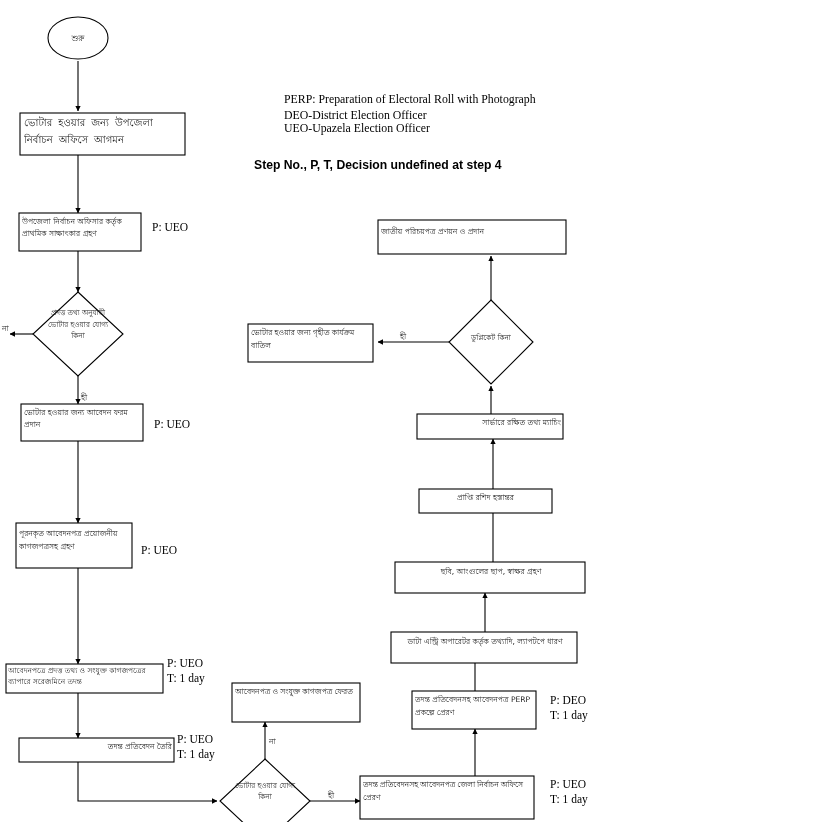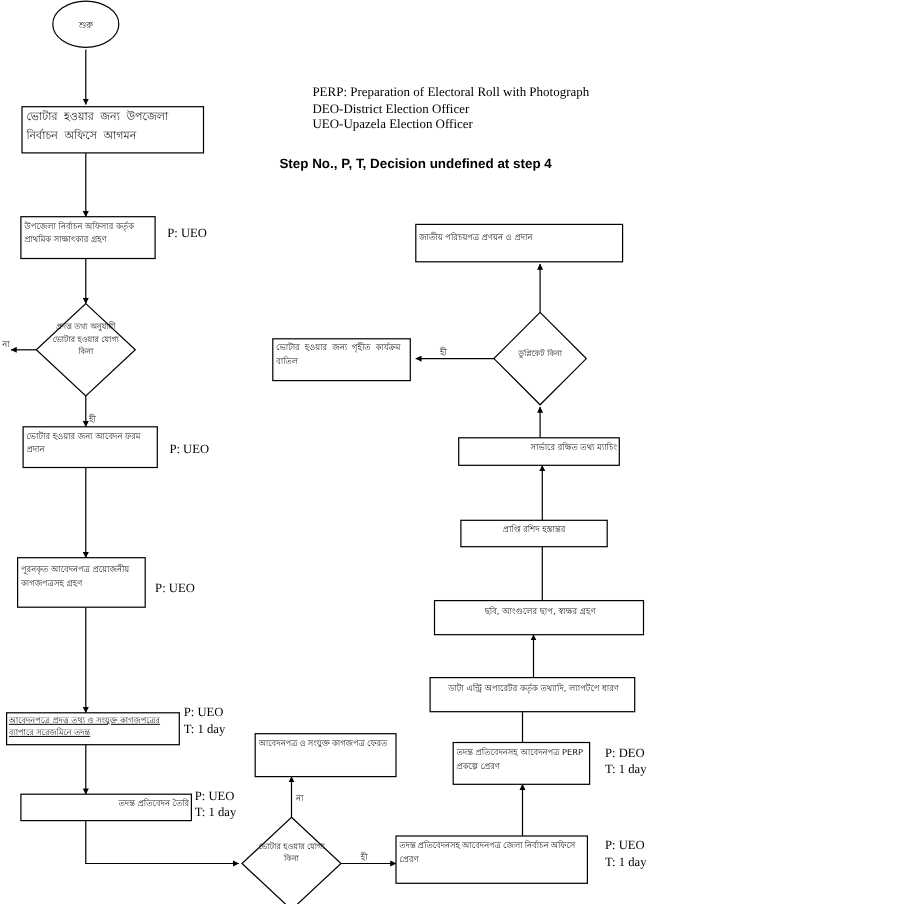--- a/index.html
+++ b/index.html
@@ -9,21 +9,21 @@
   }
   body {
     width: 819px;
     height: 822px;
     position: relative;
     font-family: "Liberation Serif", serif;
     overflow: hidden;
   }
   #flow-root {
     position: absolute;
-    left: 0; top: 0;
+    left: 0; top: 16px;
     width: 819px;
     height: 690px;
   }
   svg { display: block; }
   .shape { fill: #ffffff; stroke: #000000; stroke-width: 1.1; }
   .shape-ellipse { fill: #ffffff; stroke: #000000; stroke-width: 1.1; }
   .conn { stroke: #000000; stroke-width: 1.1; fill: none; }
   .bn-start {
     font-family: "DejaVu Sans", sans-serif;
     font-size: 8px;
@@ -125,21 +125,21 @@
     <rect class="shape" x="16" y="507" width="116" height="45"></rect>
     <foreignObject x="19" y="512" width="112" height="40">
       <div xmlns="http://www.w3.org/1999/xhtml" style="font-family:'DejaVu Sans',sans-serif;font-size:7.6px;line-height:1.7;color:#1a1a1a;">পূরনকৃত আবেদনপত্র প্রয়োজনীয় কাগজপত্রসহ গ্রহণ</div>
     </foreignObject>
     <text class="annot" x="141" y="538">P: UEO</text>
   </g>
 
   <g>
     <rect class="shape" x="6" y="648" width="157" height="29"></rect>
     <foreignObject x="8" y="649" width="154" height="29">
-      <div xmlns="http://www.w3.org/1999/xhtml" style="font-family:'DejaVu Sans',sans-serif;font-size:7.4px;line-height:1.55;color:#1a1a1a;text-decoration:underline;">আবেদনপত্রে প্রদত্ত তথ্য ও সংযুক্ত কাগজপত্রের ব্যাপারে সরেজমিনে তদন্ত</div>
+      <div xmlns="http://www.w3.org/1999/xhtml" style="font-family:'DejaVu Sans',sans-serif;font-size:7.4px;line-height:1.55;color:#1a1a1a;">আবেদনপত্রে প্রদত্ত তথ্য ও সংযুক্ত কাগজপত্রের ব্যাপারে সরেজমিনে তদন্ত</div>
     </foreignObject>
     <text class="annot" x="167" y="651">P: UEO</text>
     <text class="annot" x="167" y="666">T: 1 day</text>
   </g>
 
   <g>
     <rect class="shape" x="19" y="722" width="155" height="24"></rect>
     <foreignObject x="21" y="725" width="151" height="22">
       <div xmlns="http://www.w3.org/1999/xhtml" style="font-family:'DejaVu Sans',sans-serif;font-size:7.6px;line-height:1.45;color:#1a1a1a;text-align:right;">তদন্ত প্রতিবেদন তৈরি</div>
     </foreignObject>
@@ -152,21 +152,21 @@
     <foreignObject x="232" y="764" width="66" height="42">
       <div xmlns="http://www.w3.org/1999/xhtml" style="font-family:'DejaVu Sans',sans-serif;font-size:7.2px;line-height:1.55;color:#1a1a1a;text-align:center;">ভোটার হওয়ার যোগ্য কিনা</div>
     </foreignObject>
     <text class="edge-label" x="269" y="728">না</text>
     <text class="edge-label" x="328" y="782">হী</text>
   </g>
 
   <g>
     <rect class="shape" x="232" y="667" width="128" height="39"></rect>
     <foreignObject x="235" y="670" width="124" height="36">
-      <div xmlns="http://www.w3.org/1999/xhtml" style="font-family:Liberation Serif, serif;font-size:7.6px;line-height:1.65;color:#1a1a1a;">আবেদনপত্র ও সংযুক্ত কাগজপত্র ফেরত</div>
+      <div xmlns="http://www.w3.org/1999/xhtml" style="font-family:Liberation Sans, sans-serif;font-size:7.6px;line-height:1.65;color:#1a1a1a;">আবেদনপত্র ও সংযুক্ত কাগজপত্র ফেরত</div>
     </foreignObject>
   </g>
 
   <g>
     <rect class="shape" x="360" y="760" width="174" height="43"></rect>
     <foreignObject x="363" y="763" width="170" height="40">
       <div xmlns="http://www.w3.org/1999/xhtml" style="font-family:Liberation Serif, serif;font-size:7.6px;line-height:1.65;color:#1a1a1a;">তদন্ত প্রতিবেদনসহ আবেদনপত্র জেলা নির্বাচন অফিসে প্রেরণ</div>
     </foreignObject>
     <text class="annot" x="550" y="772">P: UEO</text>
     <text class="annot" x="550" y="787">T: 1 day</text>
@@ -213,21 +213,21 @@
     <polygon class="shape" points="491,284 533,326 491,368 449,326"></polygon>
     <foreignObject x="456" y="317" width="70" height="20">
       <div xmlns="http://www.w3.org/1999/xhtml" style="font-family:'DejaVu Sans',sans-serif;font-size:7.2px;line-height:1.4;color:#1a1a1a;text-align:center;">ডুপ্লিকেট কিনা</div>
     </foreignObject>
     <text class="edge-label" x="400" y="323">হী</text>
   </g>
 
   <g>
     <rect class="shape" x="248" y="308" width="125" height="38"></rect>
     <foreignObject x="251" y="311" width="121" height="36">
-      <div xmlns="http://www.w3.org/1999/xhtml" style="font-family:Liberation Mono, monospace;font-size:7.6px;line-height:1.65;color:#1a1a1a;">ভোটার হওয়ার জন্য গৃহীত কার্যক্রম বাতিল</div>
+      <div xmlns="http://www.w3.org/1999/xhtml" style="font-family:Liberation Sans, sans-serif;font-size:7.6px;line-height:1.65;color:#1a1a1a;">ভোটার হওয়ার জন্য গৃহীত কার্যক্রম বাতিল</div>
     </foreignObject>
   </g>
 
   <g>
     <rect class="shape" x="378" y="204" width="188" height="34"></rect>
     <foreignObject x="381" y="210" width="184" height="30">
       <div xmlns="http://www.w3.org/1999/xhtml" style="font-family:'DejaVu Sans',sans-serif;font-size:7.6px;line-height:1.45;color:#1a1a1a;text-align:left;">জাতীয় পরিচয়পত্র প্রণয়ন ও প্রদান</div>
     </foreignObject>
   </g>
 

